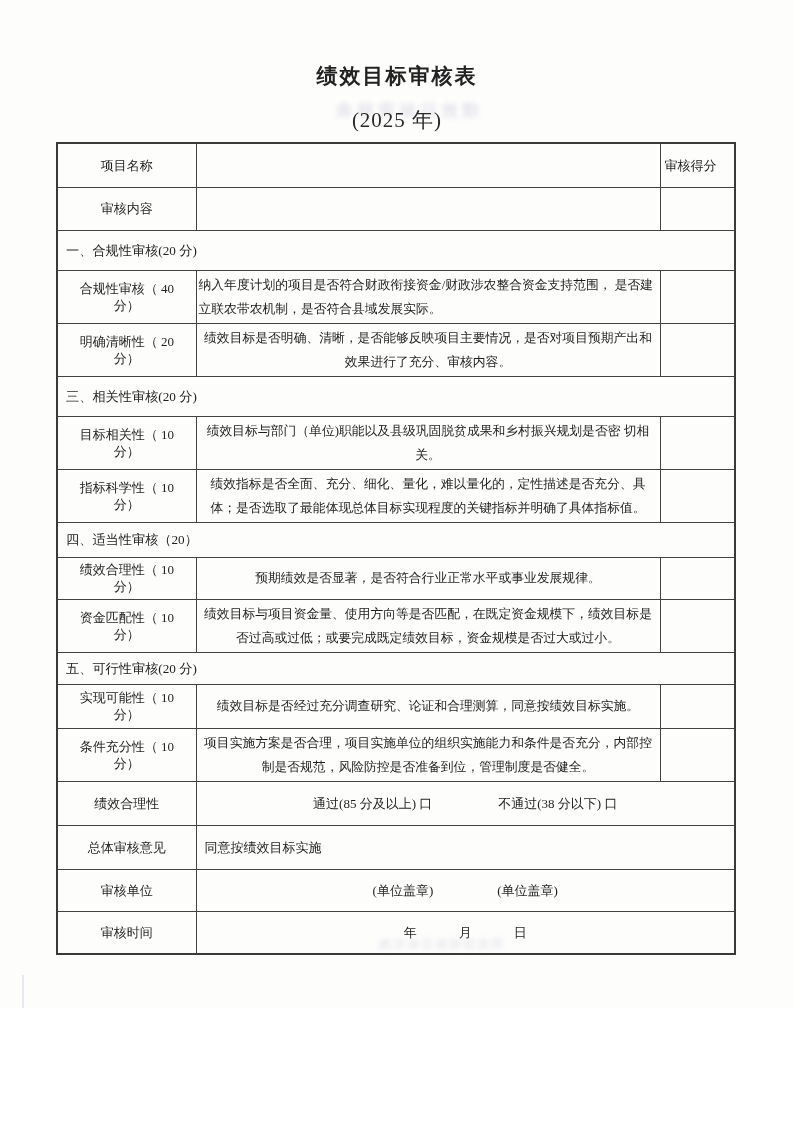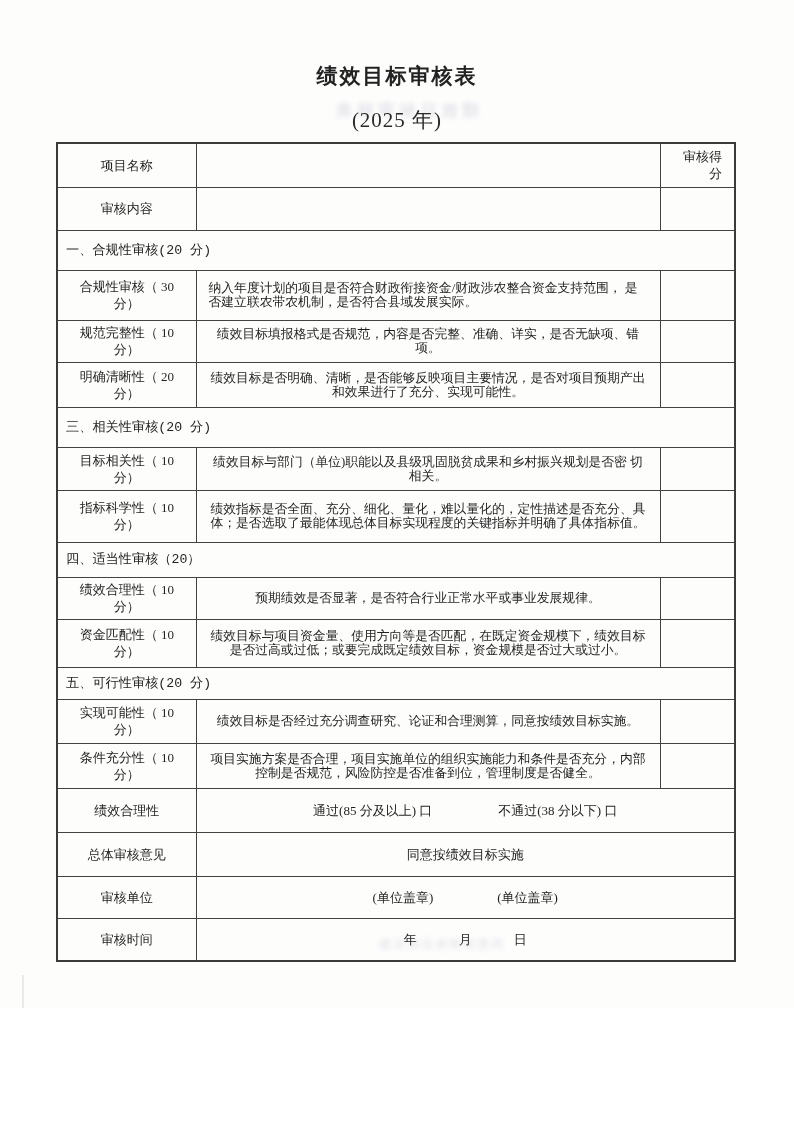--- a/index.html
+++ b/index.html
@@ -41,23 +41,23 @@
   td{
     border:1px solid #424242;
     vertical-align:middle;
     font-size:13px;line-height:17px;
     padding:2px 8px;
     overflow:hidden;
     color:#1f1f1f;
   }
   td.label{text-align:center;padding:2px 11px;}
   td.value{}
-  td.score-cell{text-align:right;padding:2px 12px;}
-  td.section{text-align:left;padding:4px 4px 4px 8px;font-size:13.2px;font-family:Liberation Mono, monospace;}
-  td.criteria{text-align:center;font-size:12.8px;line-height:14px;padding:2px 12px;}
+  td.score-cell{text-align:left;padding:2px 4px;}
+  td.section{text-align:left;padding:4px 4px 4px 8px;font-size:13.2px;}
+  td.criteria{text-align:center;font-size:12.8px;line-height:24px;padding:2px 2px;}
   td.criteria.align-left{text-align:left;}
   .options,.seals,.date-parts{display:flex;justify-content:center;align-items:center;}
   .options{gap:66px;}
   .seals{gap:64px;}
   .date-parts{gap:42px;}
 </style>
 </head>
 <body>
 
 <div class="page">
@@ -85,33 +85,28 @@
       <tr style="height:43px">
         <td class="label">审核内容</td>
         <td class="value"></td>
         <td class="score-cell"></td>
       </tr>
 
       <tr style="height:40px">
         <td class="section" colspan="3">一、合规性审核(20 分)</td>
       </tr>
       <tr style="height:50px">
-        <td class="label">合规性审核（ 30 分）</td>
+        <td class="label">合规性审核（ 40 分）</td>
         <td class="criteria align-left">纳入年度计划的项目是否符合财政衔接资金/财政涉农整合资金支持范围， 是否建立联农带农机制，是否符合县域发展实际。</td>
         <td class="score-cell"></td>
       </tr>
 
-      <tr style="height:42px">
-        <td class="label">规范完整性（ 10 分）</td>
-        <td class="criteria">绩效目标填报格式是否规范，内容是否完整、准确、详实，是否无缺项、错项。</td>
-        <td class="score-cell"></td>
-      </tr>
       <tr style="height:45px">
         <td class="label">明确清晰性（ 20 分）</td>
-        <td class="criteria">绩效目标是否明确、清晰，是否能够反映项目主要情况，是否对项目预期产出和效果进行了充分、实现可能性。</td>
+        <td class="criteria">绩效目标是否明确、清晰，是否能够反映项目主要情况，是否对项目预期产出和效果进行了充分、审核内容。</td>
         <td class="score-cell"></td>
       </tr>
 
       <tr style="height:40px">
         <td class="section" colspan="3">三、相关性审核(20 分)</td>
       </tr>
       <tr style="height:43px">
         <td class="label">目标相关性（ 10 分）</td>
         <td class="criteria">绩效目标与部门（单位)职能以及县级巩固脱贫成果和乡村振兴规划是否密 切相关。</td>
         <td class="score-cell"></td>
@@ -155,21 +150,21 @@
         <td colspan="2">
           <div class="options">
             <span>通过(85 分及以上) 口</span>
             <span>不通过(38 分以下) 口</span>
           </div>
         </td>
       </tr>
 
       <tr style="height:44px">
         <td class="label">总体审核意见</td>
-        <td colspan="2" style="text-align:center">同意按绩效目标实施</td>
+        <td colspan="2" style="text-align:left">同意按绩效目标实施</td>
       </tr>
 
       <tr style="height:42px">
         <td class="label">审核单位</td>
         <td colspan="2">
           <div class="seals">
             <span>(单位盖章)</span>
             <span>(单位盖章)</span>
           </div>
         </td>

